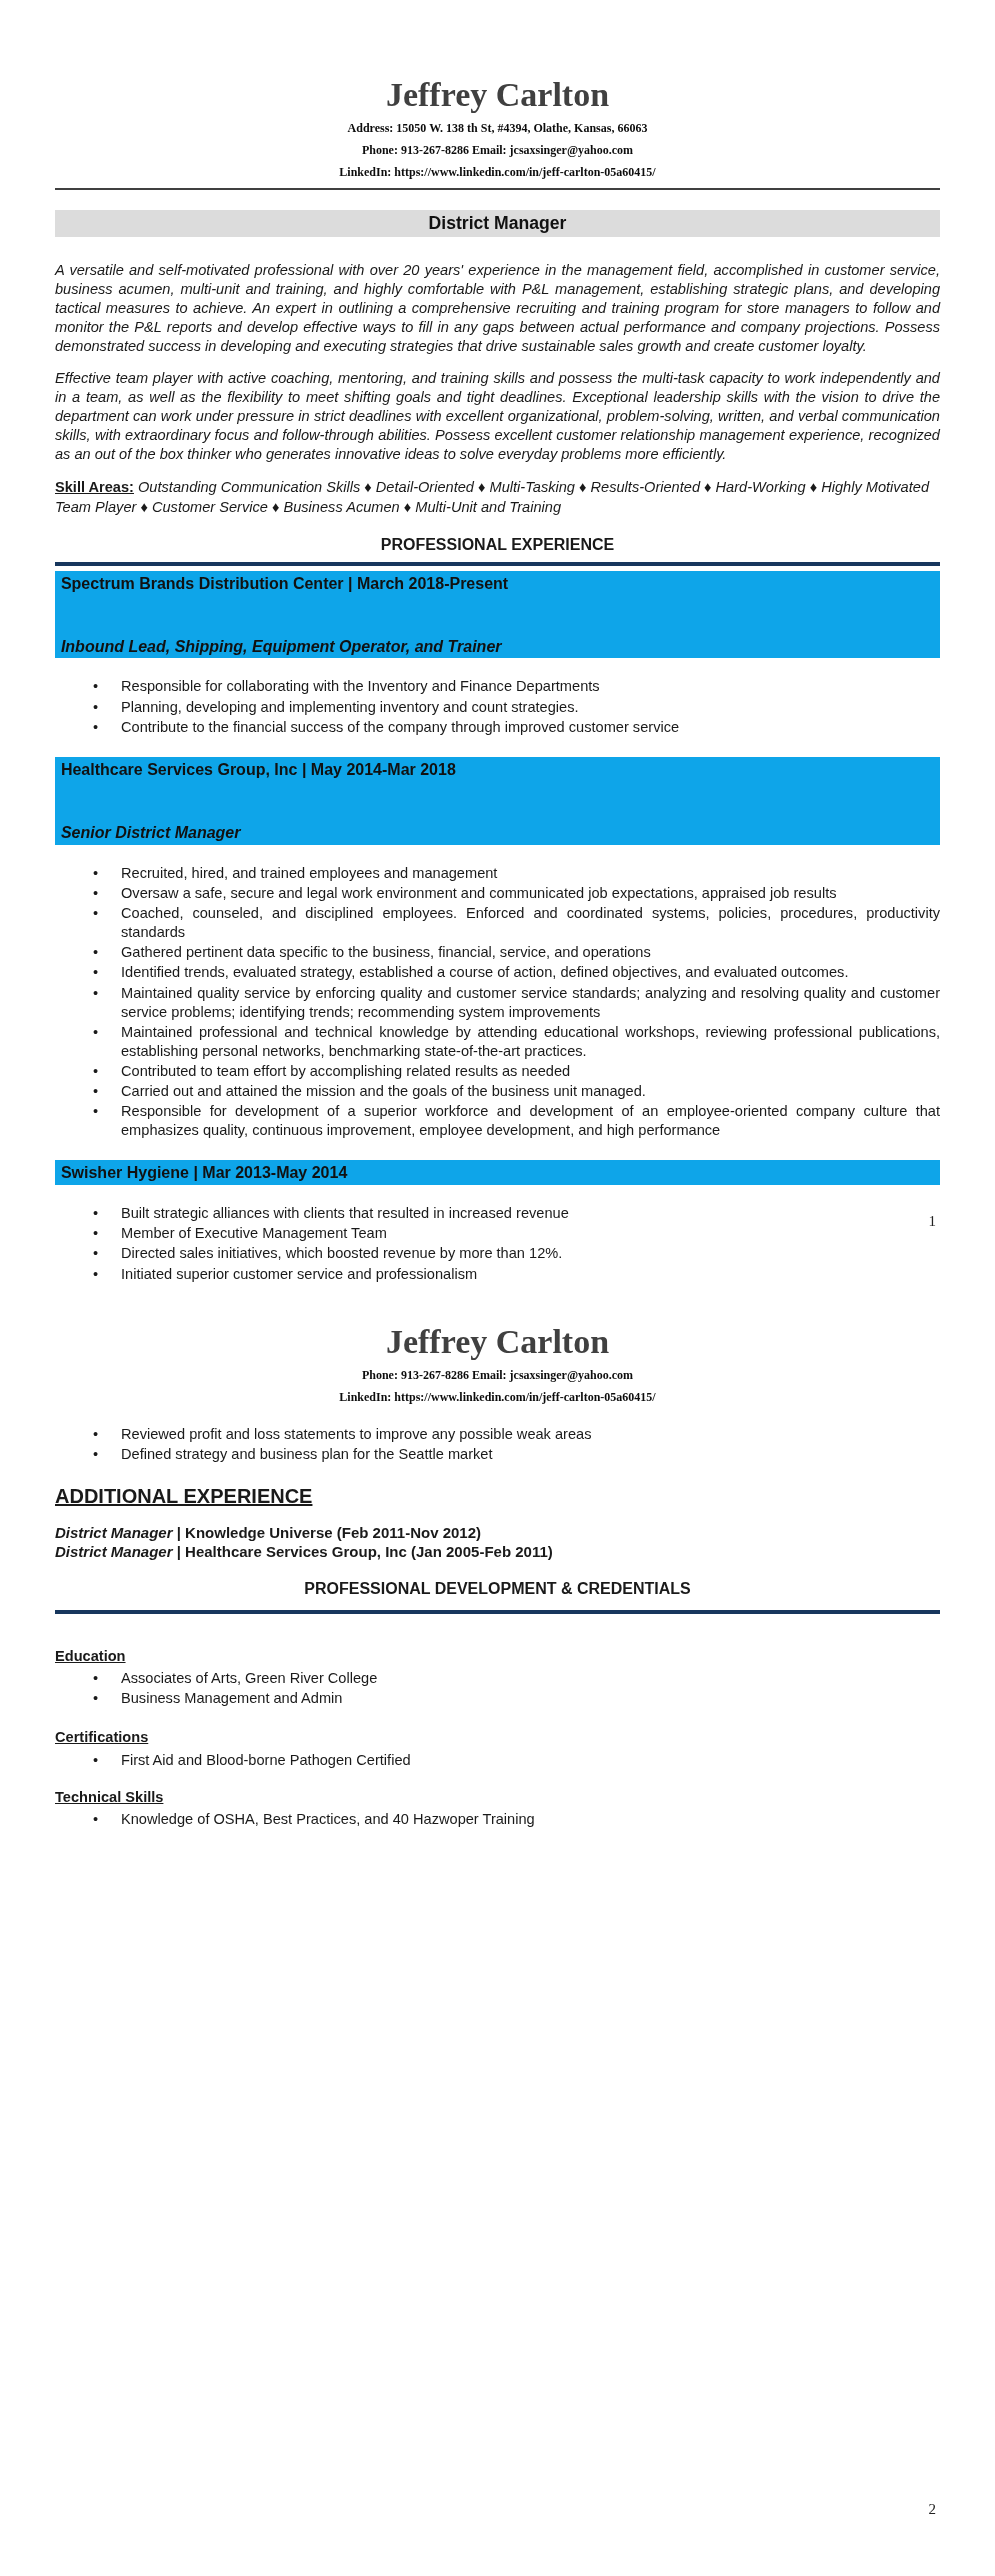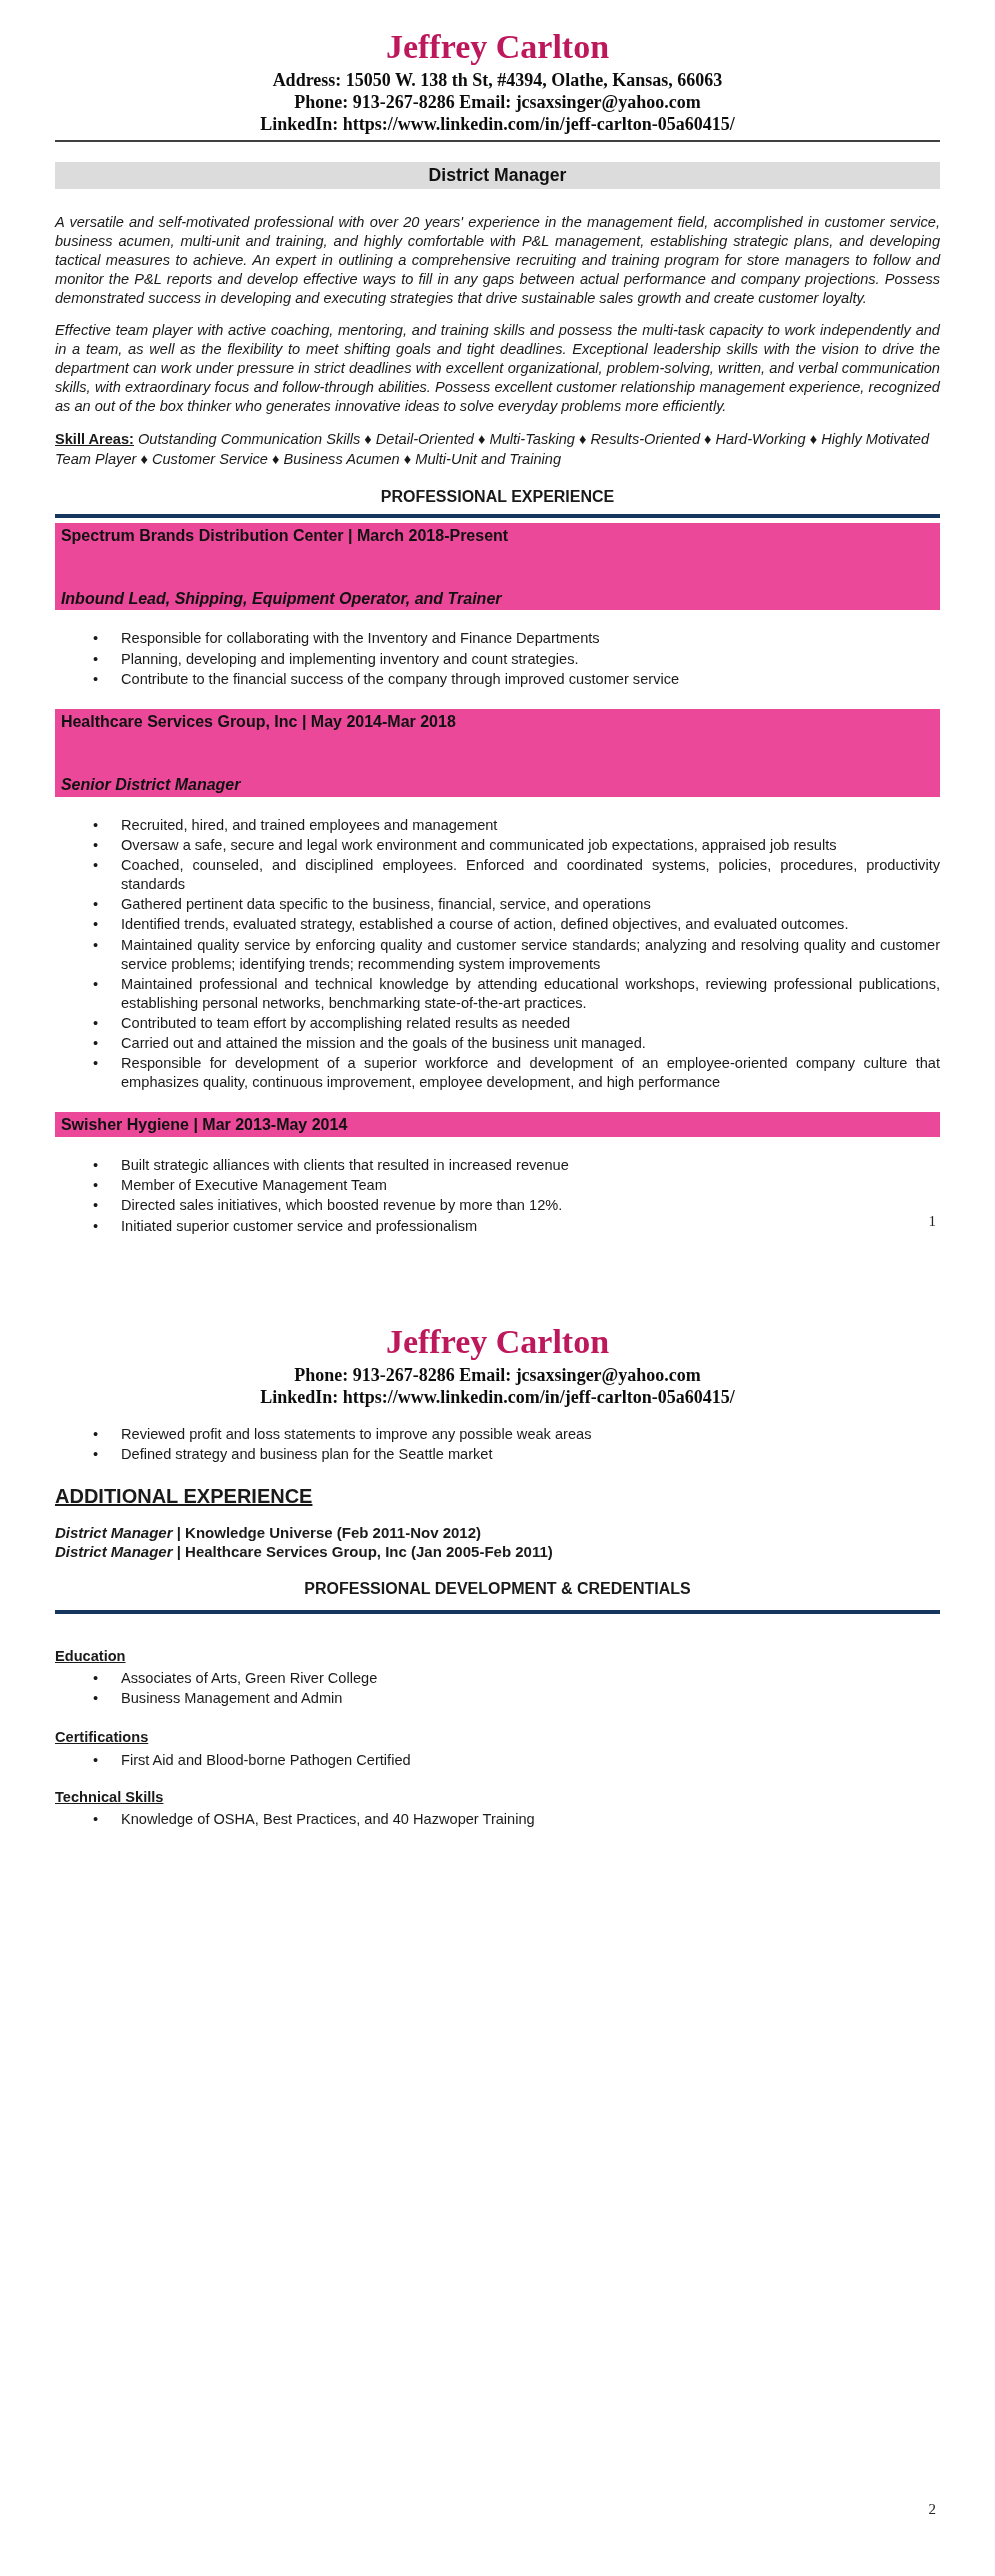--- a/index.html
+++ b/index.html
@@ -1,31 +1,31 @@
 <!DOCTYPE html>
 <html style="font-size:9.4px"><head>
 <meta charset="utf-8">
 <style>
   html, body { margin:0; padding:0; background:#ffffff; }
   body { width:995px; font-family:"Liberation Sans", sans-serif; color:#1a1a1a; }
   .page { position:relative; width:995px; height:1288px; background:#fff; overflow:hidden; }
   .content { margin:0 55px; }
 
   
-  .name { margin:28px 0 0 0; font-family:"Liberation Serif", serif; font-weight:bold;
-          font-size:34px; line-height:37px; text-align:center; color:#be185d; }
+  .name { margin:76px 0 0 0; font-family:"Liberation Serif", serif; font-weight:bold;
+          font-size:34px; line-height:37px; text-align:center; color:#404040; }
   .page2 .name { margin-top:35px; }
   .contact { margin-top:3.5px; font-family:"Liberation Serif", serif; font-weight:bold;
-             font-size:18px; line-height:22px; text-align:center; color:#0d0d0d; }
+             font-size:12px; line-height:22px; text-align:center; color:#0d0d0d; }
   .header-rule { margin-top:5.9px; border:0; border-top:2.3px solid #404040; }
 
   
   .title-banner { margin-top:20px; background:#dcdcdc; text-align:center;
                   font-weight:bold; font-size:17.6px; line-height:17.6px; padding:4.7px 0; color:#111; }
-  .job-banner { margin-top:20px; background:#ec4899; padding:2.9px 5.9px; }
+  .job-banner { margin-top:20px; background:#0ea5e9; padding:2.9px 5.9px; }
   .job-banner.first { margin-top:4.7px; }
   .job-company { font-weight:bold; font-size:16px; line-height:19px; color:#111; }
   .job-role { font-weight:bold; font-style:italic; font-size:16px; line-height:19px; color:#111;margin-top:44px; }
 
   
   .body-text { margin:13px 0 0 0; font-size:14.6px; line-height:19px; text-align:justify;font-style:italic; }
   .body-text.first { margin-top:23.4px; }
   .skills { margin:13px 0 0 0; font-size:14.6px; line-height:20px; }
   .skills-label { font-weight:bold; text-decoration:underline; }
   .skills-text { font-style:italic; }

